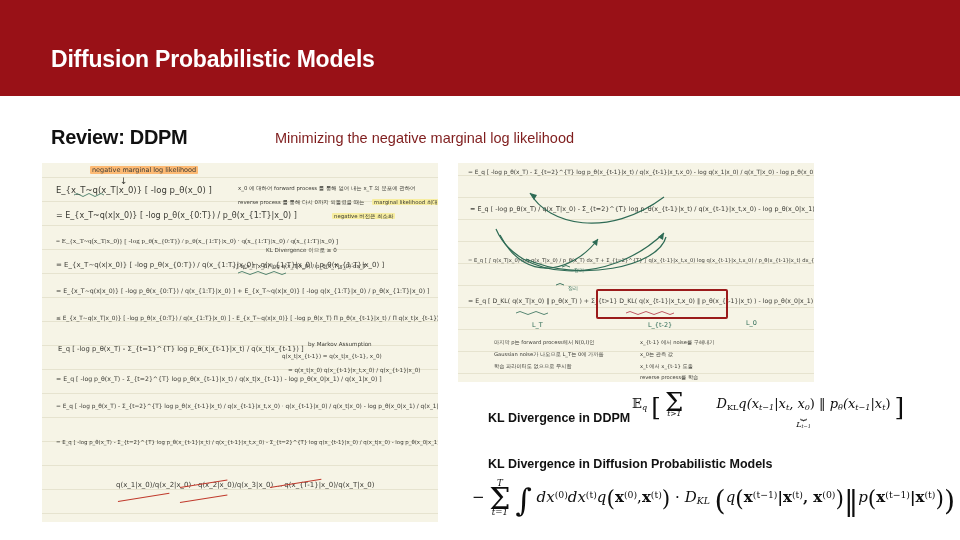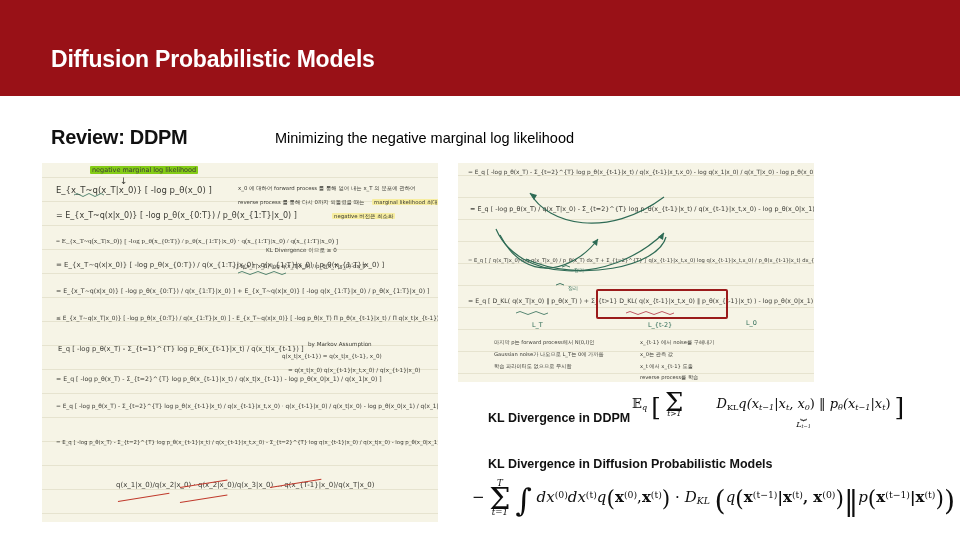--- a/index.html
+++ b/index.html
@@ -44,21 +44,21 @@
     color: #111111;
     letter-spacing: -0.3px;
     white-space: nowrap;
   }
   .subtitle {
     position: absolute;
     left: 275px;
     top: 130px;
     font-size: 14.5px;
     font-weight: normal;
-    color: #000000;
+    color: #7f1d1d;
     white-space: nowrap;
   }
 
   
   .note {
     position: absolute;
     background: #f6f4e6;
     overflow: hidden;
   }
   .note .rules {
@@ -79,21 +79,21 @@
     position: absolute;
     font-family: "DejaVu Sans", sans-serif;
     color: #3a3a34;
     white-space: nowrap;
     transform-origin: left center;
   }
   .hw-ink   { color: #3a3a34; }
   .hw-green { color: #2e6b55; }
 
   .hl-blue {
-    background: #84cc16;
+    background: #fdba74;
     padding: 0 2px;
     border-radius: 1px;
   }
   .hl-yellow {
     background: #f7eda0;
     padding: 0 2px;
     border-radius: 1px;
   }
 
   .redbox {

